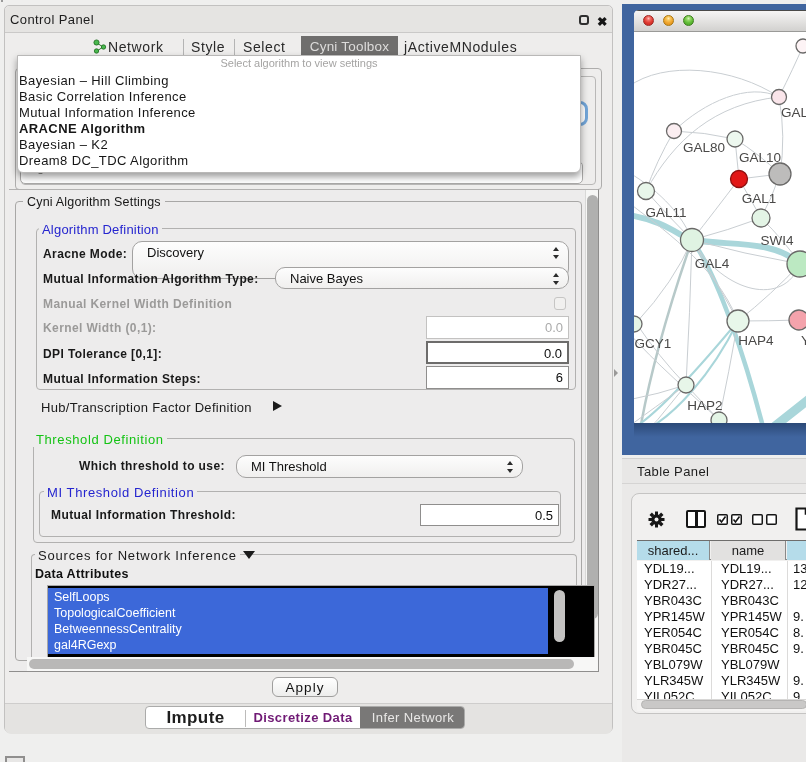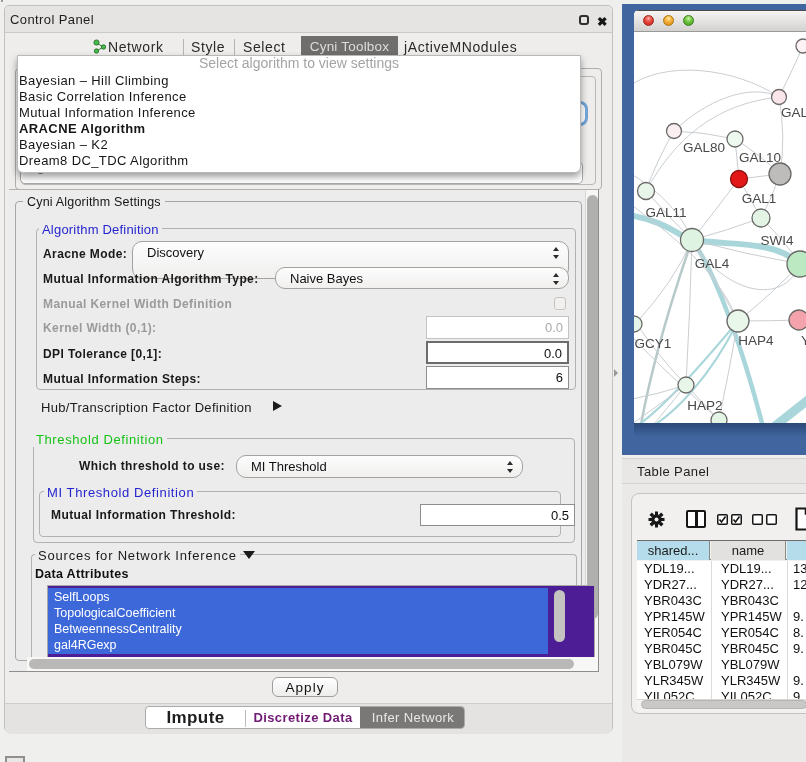--- a/index.html
+++ b/index.html
@@ -85,28 +85,28 @@
 
   <div class="abs lbl" style="left:74px;top:453px;">Which threshold to use:</div>
   <div class="abs combo" style="left:231px;top:449px;width:287px;height:23px;">
       <span class="ctext">MI Threshold</span>
       <span class="carrows"></span>
     </div>
 
   <div class="abs" style="left:34px;top:485px;width:522px;height:46px;border:1px solid #b2b1b0;border-radius:4px;"></div>
   <div class="abs" style="left:39px;top:479px;background:#edecec;padding:0 3px;font-size:13px;color:#2525cf;letter-spacing:0.6px;">MI Threshold Definition</div>
   <div class="abs lbl" style="left:46px;top:502px;">Mutual Information Threshold:</div>
-  <div class="abs field" style="left:415px;top:498px;width:155px;height:22px;border:1px solid #8f8e8d;color:#0c0c0c;">0.5</div>
+  <div class="abs field" style="left:415px;top:498px;width:139px;height:22px;border:1px solid #8f8e8d;color:#0c0c0c;">0.5</div>
 
   <div class="abs" style="left:26px;top:548px;width:546px;height:107px;border:1px solid #b2b1b0;border-radius:4px 4px 0 0;border-bottom:none;"></div>
   <div class="abs" style="left:30px;top:542px;background:#edecec;padding:0 3px;font-size:13px;color:#1b1b1b;letter-spacing:0.8px;">Sources for Network Inference</div>
   <div class="abs" style="left:238px;top:545px;width:0;height:0;border-top:8px solid #1b1b1b;border-left:6.5px solid transparent;border-right:6.5px solid transparent;"></div>
   <div class="abs" style="left:30px;top:561px;font-size:12.5px;font-weight:bold;color:#111;letter-spacing:0.3px;">Data Attributes</div>
 
-  <div class="abs" style="left:42px;top:579px;width:548px;height:74px;border:1px solid #a9a8a7;background:#4c1d95;overflow:hidden;text-align:right;">
+  <div class="abs" style="left:42px;top:579px;width:548px;height:74px;border:1px solid #a9a8a7;background:#000000;overflow:hidden;text-align:right;">
     <div style="position:absolute;left:0;top:2px;width:500px;height:66px;background:#3c68d9;"></div>
     <div class="abs litem" style="top:3px;">SelfLoops</div>
     <div class="abs litem" style="top:19px;">TopologicalCoefficient</div>
     <div class="abs litem" style="top:35px;">BetweennessCentrality</div>
     <div class="abs litem" style="top:51px;">gal4RGexp</div>
     <div class="abs" style="left:506px;top:4px;width:11px;height:52px;background:#c4c3c2;border-radius:6px;"></div>
   </div>
 
   <div class="abs" style="left:22px;top:651px;width:570px;height:14px;background:#f7f7f6;"></div>
   <div class="abs" style="left:24px;top:653px;width:545px;height:10px;background:#b9b8b7;border-radius:5px;"></div>
@@ -116,21 +116,21 @@
   <div class="abs" style="left:0;top:697px;width:100%;height:31px;background:#e4e3e1;border-top:1px solid #cecdcc;border-radius:0 0 6px 6px;"></div>
   <div class="abs" style="left:140px;top:700px;width:320px;height:23px;background:#fff;border:1px solid #ababaa;border-radius:4px;overflow:hidden;">
     <div class="abs" style="left:0;top:0;width:99px;height:23px;text-align:center;line-height:22px;font-size:17px;font-weight:bold;color:#1d1d1d;letter-spacing:0.4px;">Impute Data</div>
     <div class="abs" style="left:99px;top:3px;width:1px;height:17px;background:#bcbbba;"></div>
     <div class="abs" style="left:100px;top:0;width:114px;height:23px;text-align:center;line-height:22px;font-size:13px;font-weight:bold;color:#701a75;letter-spacing:0.4px;">Discretize Data</div>
     <div class="abs" style="left:214px;top:0;width:106px;height:23px;background:#797877;text-align:center;line-height:22px;font-size:13px;color:#e9e8e7;letter-spacing:0.4px;">Infer Network</div>
   </div>
 </div>
 
 <div class="abs" style="left:17px;top:55px;width:564px;height:118px;background:#fff;border:1px solid #b9b8b7;border-radius:0 0 6px 6px;box-shadow:0 4px 7px rgba(0,0,0,0.38);z-index:50;">
-  <div style="text-align:center;color:#a5a4a3;font-size:14px;height:17px;line-height:15px;">Select algorithm to view settings</div>
+  <div style="text-align:center;color:#a5a4a3;font-size:11px;height:17px;line-height:15px;">Select algorithm to view settings</div>
   <div class="pitem">Bayesian – Hill Climbing</div>
   <div class="pitem">Basic Correlation Inference</div>
   <div class="pitem">Mutual Information Inference</div>
   <div class="pitem bold">ARACNE Algorithm</div>
   <div class="pitem">Bayesian – K2</div>
   <div class="pitem">Dream8 DC_TDC Algorithm</div>
 </div>
 
 <div class="abs" style="left:622px;top:4px;width:184px;height:451px;background:#40659f;"></div>
 <div class="abs" style="left:634px;top:423px;width:172px;height:14px;background:linear-gradient(#2b4977,#40659f);"></div>

